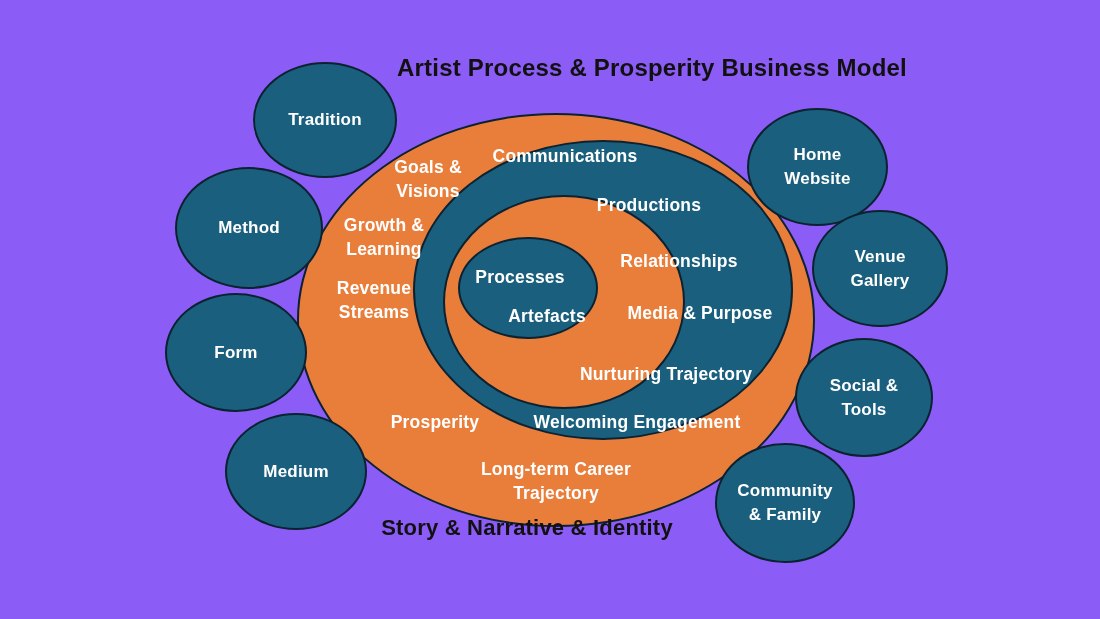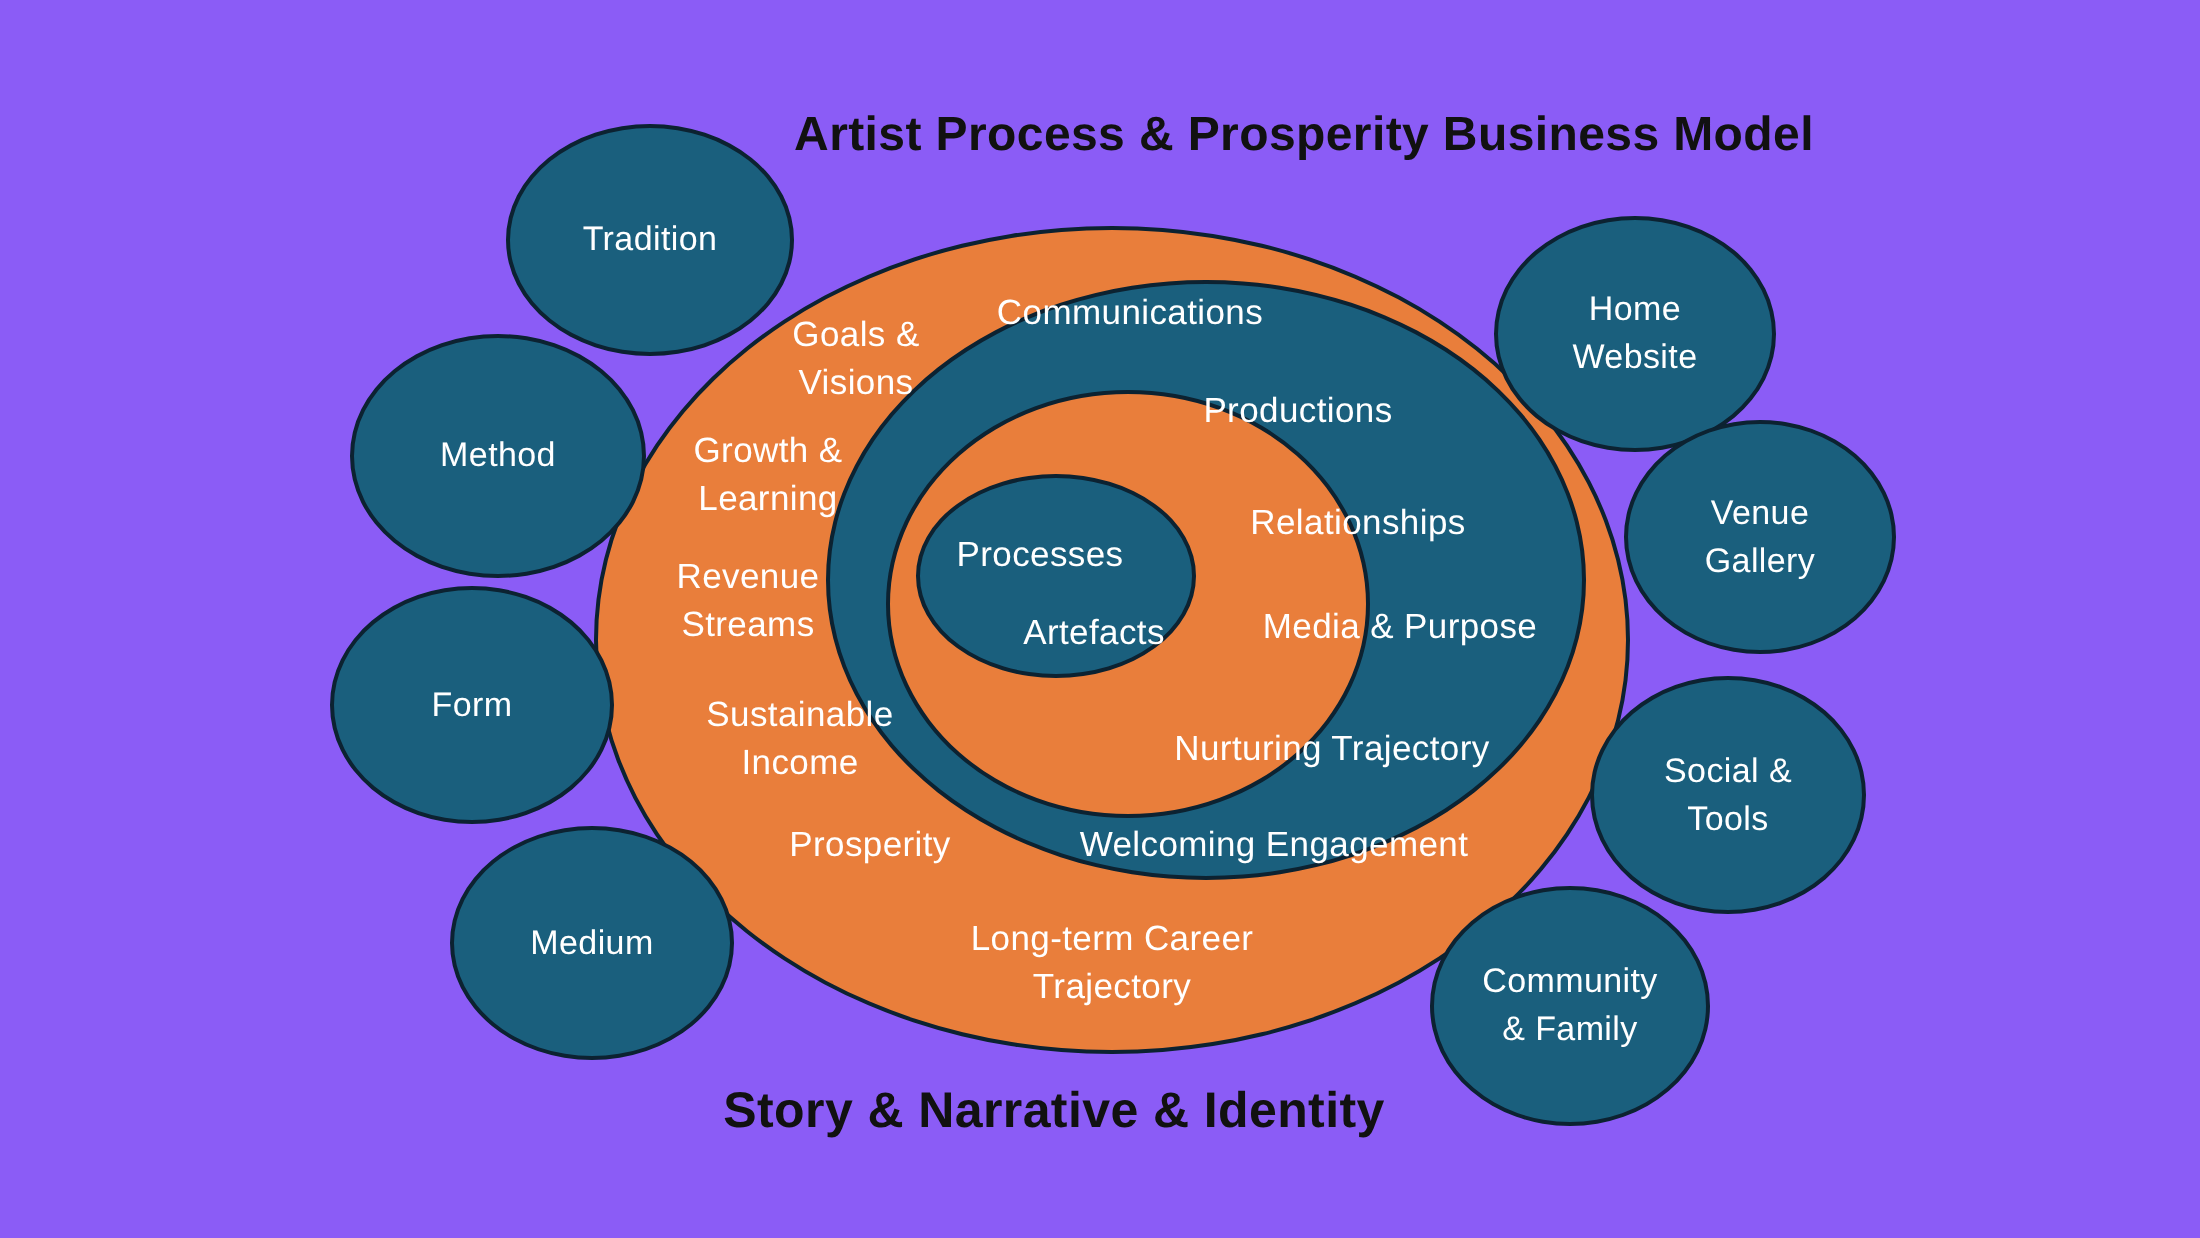--- a/index.html
+++ b/index.html
@@ -28,36 +28,36 @@
   .sat-tradition { left:253px; top:62px;  width:144px; height:116px; }
   .sat-method    { left:175px; top:167px; width:148px; height:122px; }
   .sat-form      { left:165px; top:293px; width:142px; height:119px;align-items:center; }
   .sat-medium    { left:225px; top:413px; width:142px; height:117px; }
   .sat-home      { left:747px; top:108px;  width:141px; height:118px; }
   .sat-venue     { left:812px; top:210px; width:136px; height:117px; }
   .sat-social    { left:795px; top:338px; width:138px; height:119px; }
   .sat-community { left:715px; top:443px; width:140px; height:120px; }
 
   .lbl, .sat-lbl {
-    color:var(--text_light); font-weight:normal; text-align:center;
+    color:var(--text_light); font-weight:bold; text-align:center;
     white-space:pre-line; line-height:1.36; letter-spacing:.2px;
     font-size:17.5px;
   }
   .lbl {
     position:absolute; z-index:6; transform:translate(-50%,-50%);
   }
   .sat-lbl { font-size:17px; line-height:1.4; }
 
   .title, .footer {
     position:absolute; z-index:6; transform:translate(-50%,-50%);
     color:var(--text_dark); font-weight:bold; white-space:nowrap;
     letter-spacing:.2px;
   }
   .title  { left:652px; top:68px;  font-size:24px; }
-  .footer { left:527px; top:556px; font-size:25px; }
+  .footer { left:527px; top:528px; font-size:22px; }
 
   
   .p-goals         { left:428px; top:180px; }
   .p-growth        { left:384px; top:238px; }
   .p-revenue       { left:374px; top:301px; }
   .p-sustainable   { left:400px; top:370px; }
   .p-prosperity    { left:435px; top:423px; }
   .p-career        { left:556px; top:482px; }
   .p-communications{ left:565px; top:157px; }
   .p-productions   { left:649px; top:206px; }
@@ -108,22 +108,20 @@
     <span class="sat-lbl">Community
 &amp; Family</span>
   </div>
 
   <div class="lbl p-goals">Goals &amp;
 Visions</div>
   <div class="lbl p-growth">Growth &amp;
 Learning</div>
   <div class="lbl p-revenue">Revenue
 Streams</div>
-  <div class="lbl p-sustainable">Sustainable
-Income</div>
   <div class="lbl p-prosperity">Prosperity</div>
   <div class="lbl p-career">Long-term Career
 Trajectory</div>
 
   <div class="lbl p-communications">Communications</div>
   <div class="lbl p-productions">Productions</div>
   <div class="lbl p-relationships">Relationships</div>
   <div class="lbl p-media">Media &amp; Purpose</div>
   <div class="lbl p-nurturing">Nurturing Trajectory</div>
   <div class="lbl p-welcoming">Welcoming Engagement</div>

